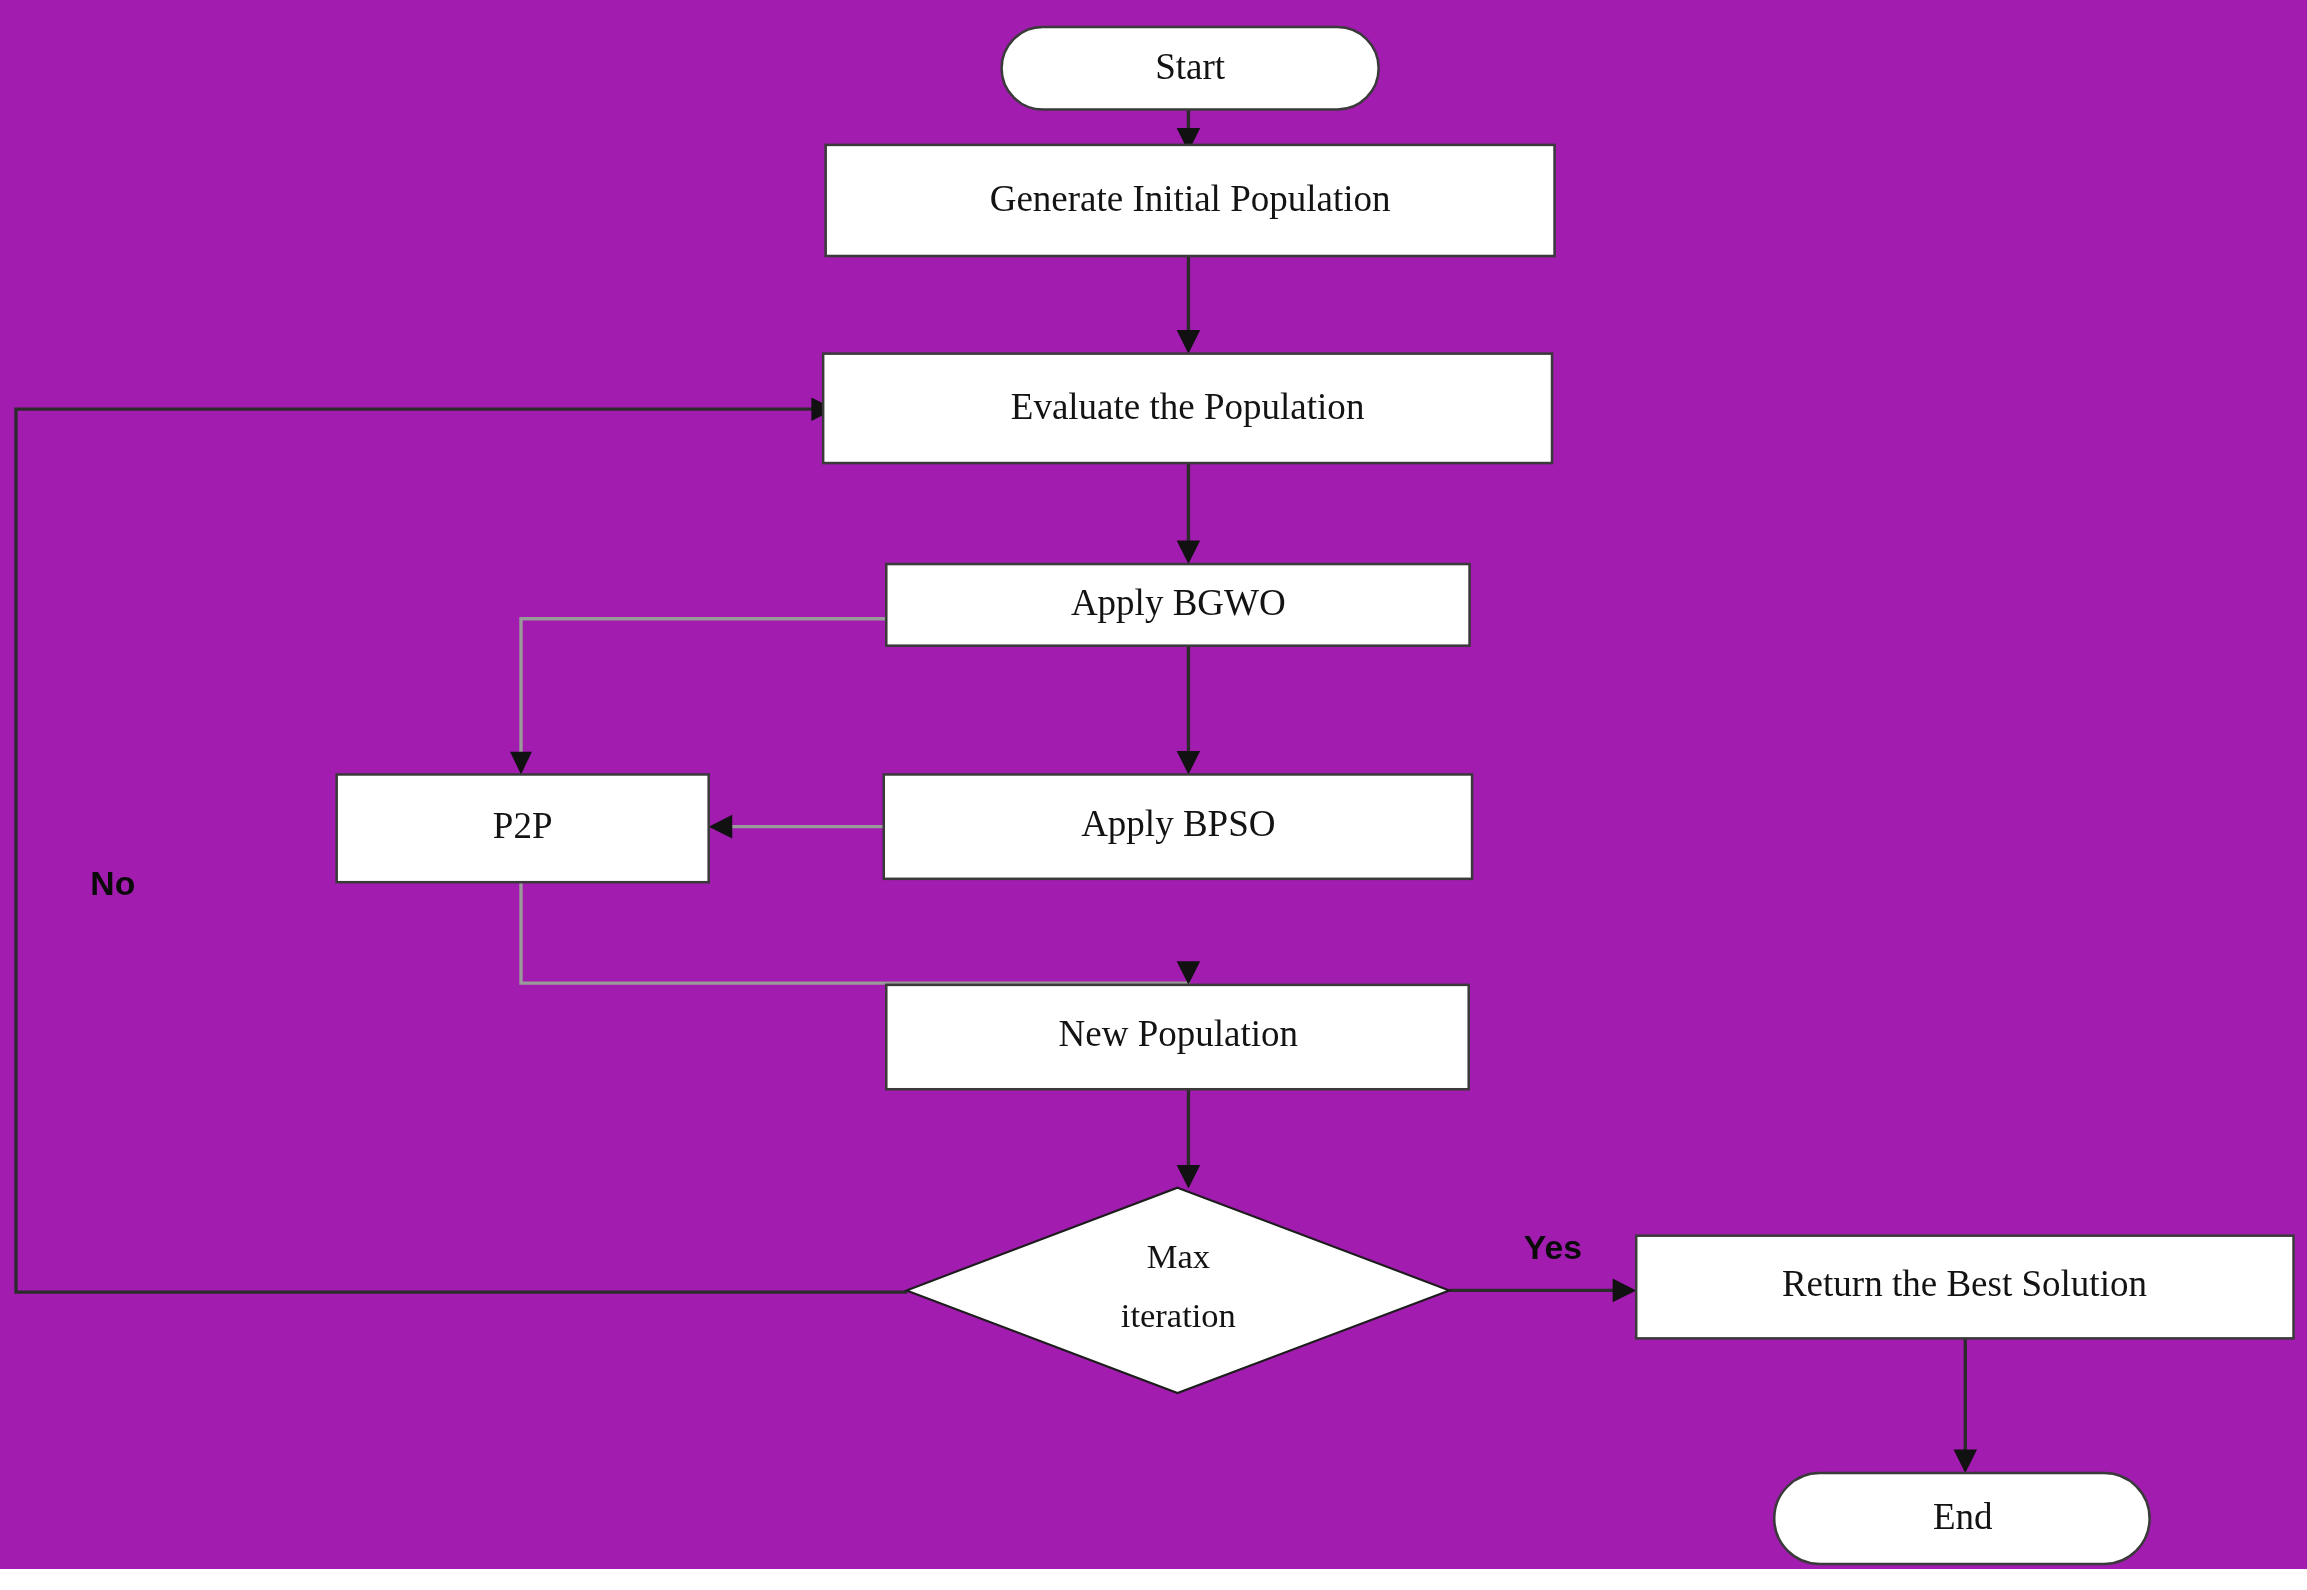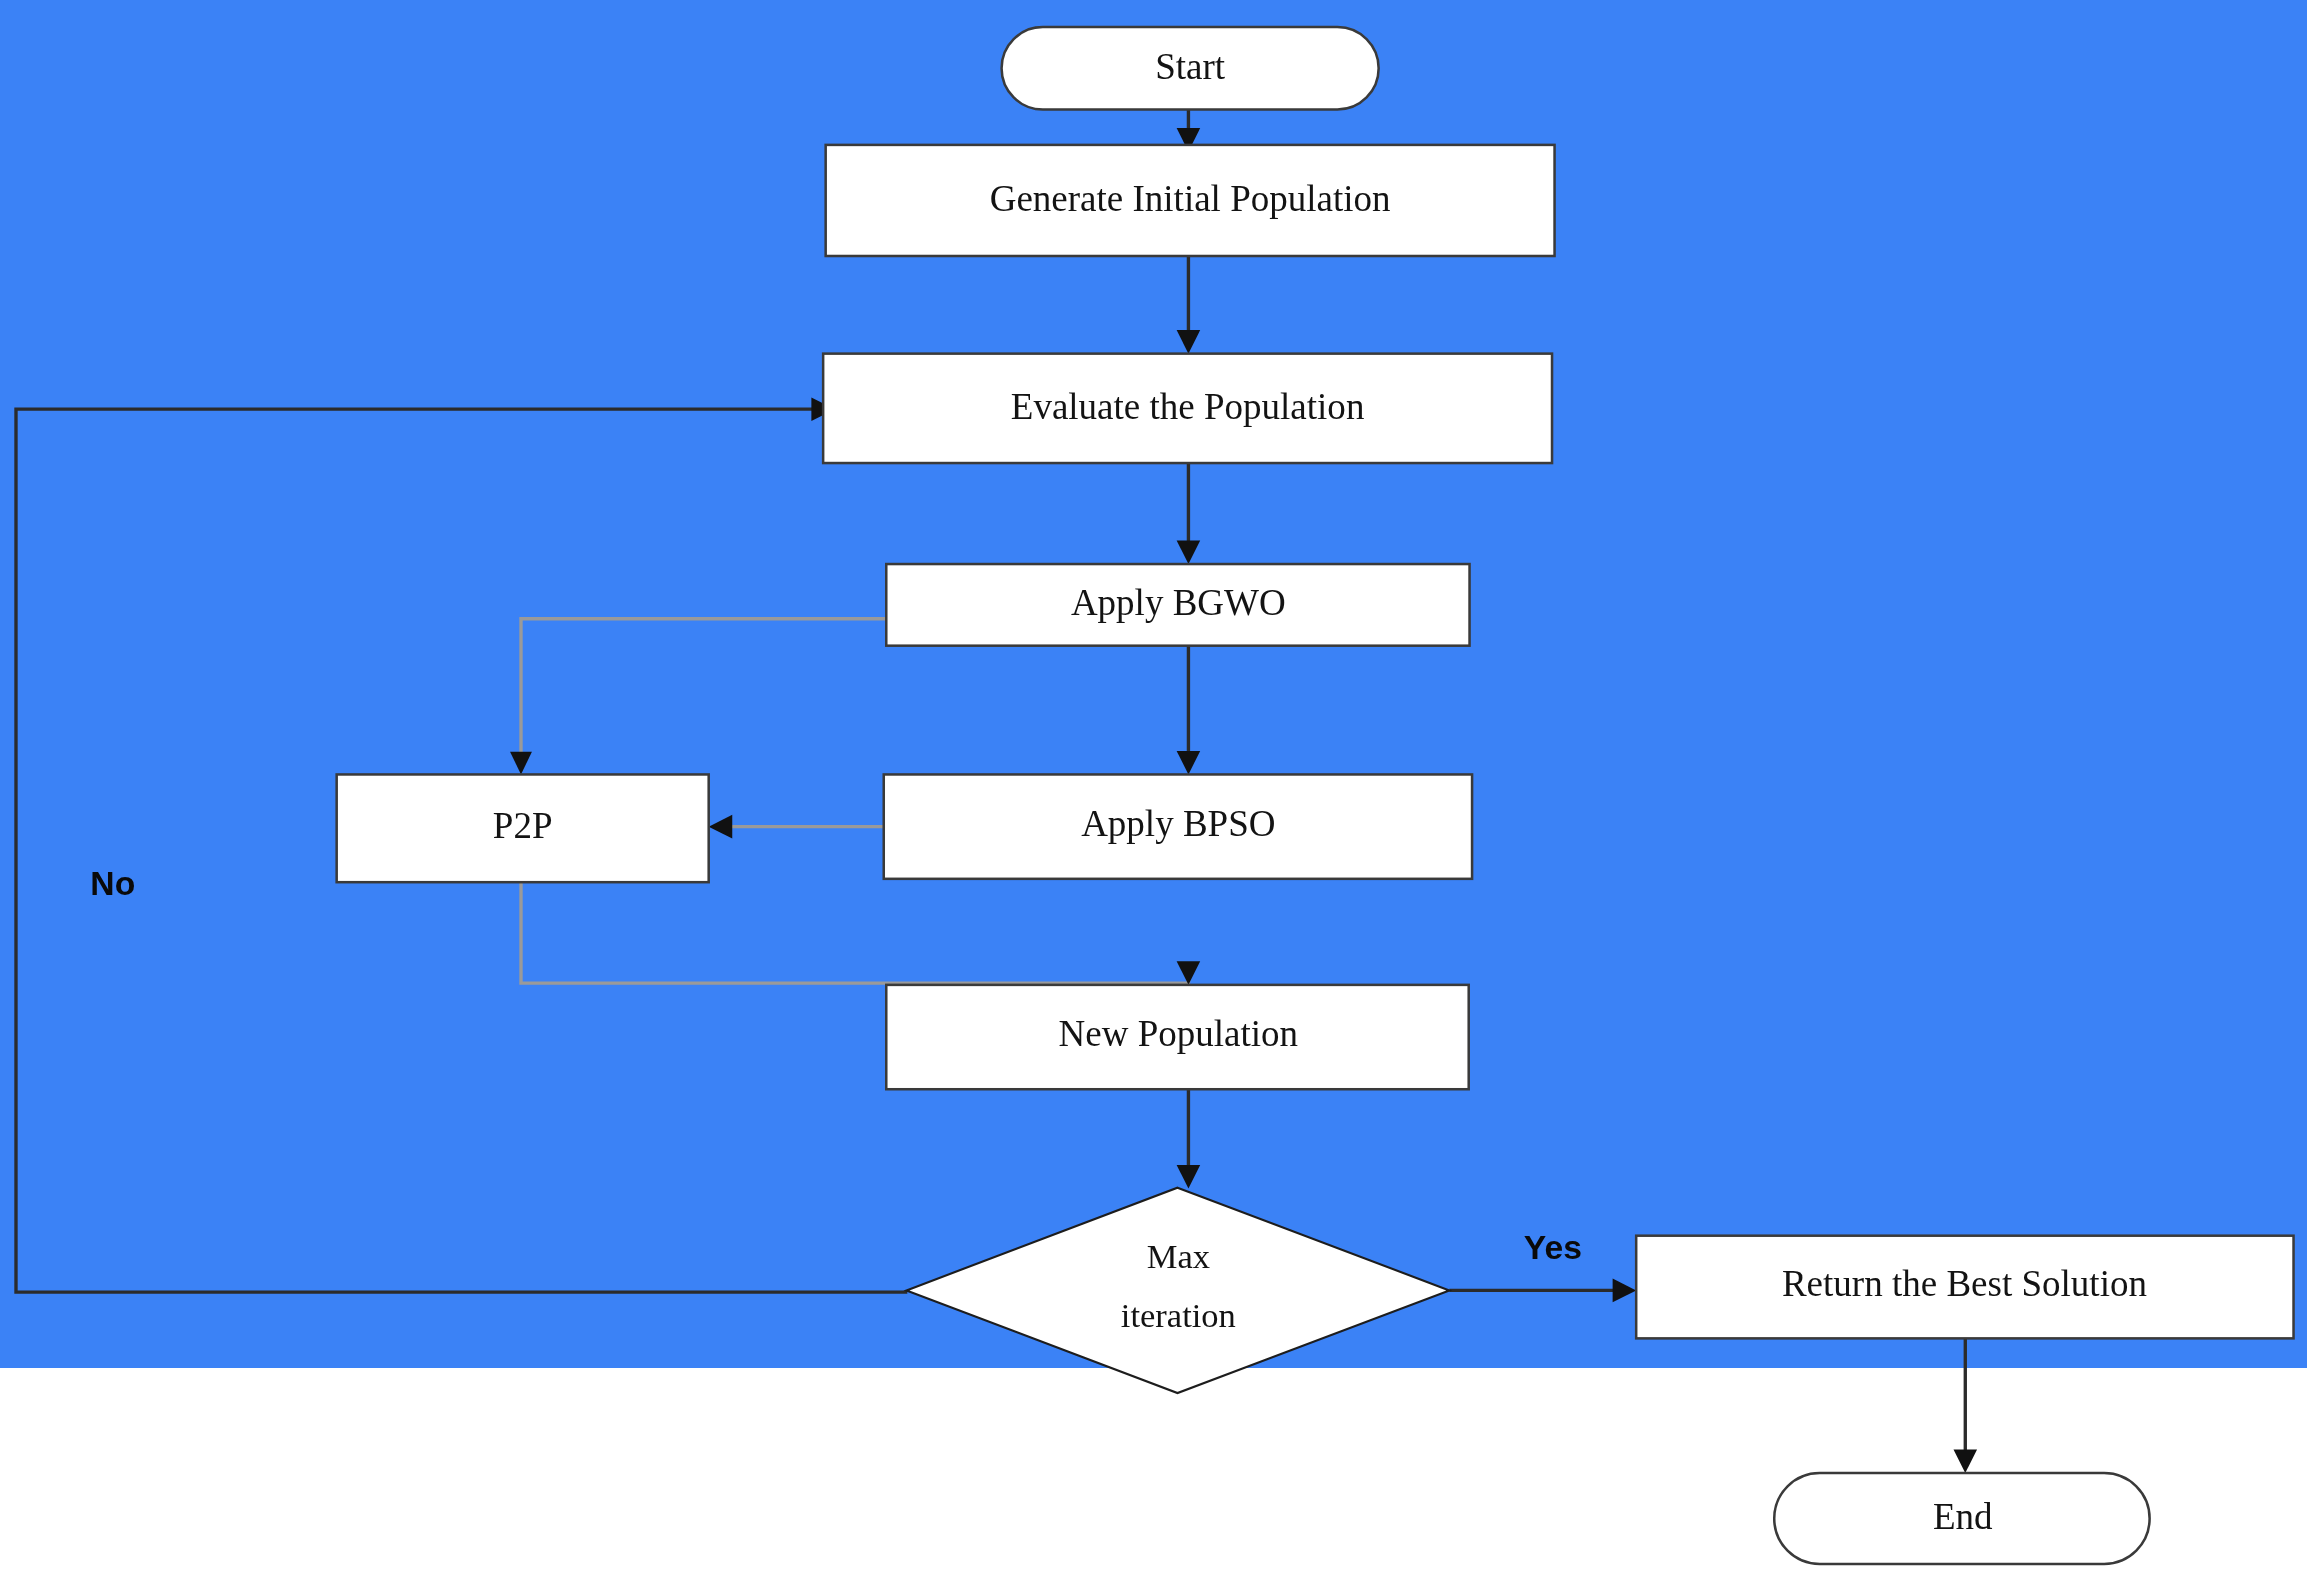--- a/index.html
+++ b/index.html
@@ -9,22 +9,22 @@
   }
   body {
     width: 2307px;
     height: 1591px;
     overflow: hidden;
     font-family: "Liberation Serif", "DejaVu Serif", serif;
   }
   #flow-root {
     position: relative;
     width: 2307px;
-    height: 1368px;
-    background: #3b82f6;
+    height: 1569px;
+    background: #a21caf;
   }
   svg#flow-svg {
     position: absolute;
     top: 0;
     left: 0;
     width: 2307px;
     height: 1591px;
     display: block;
   }
   .node-shape {

